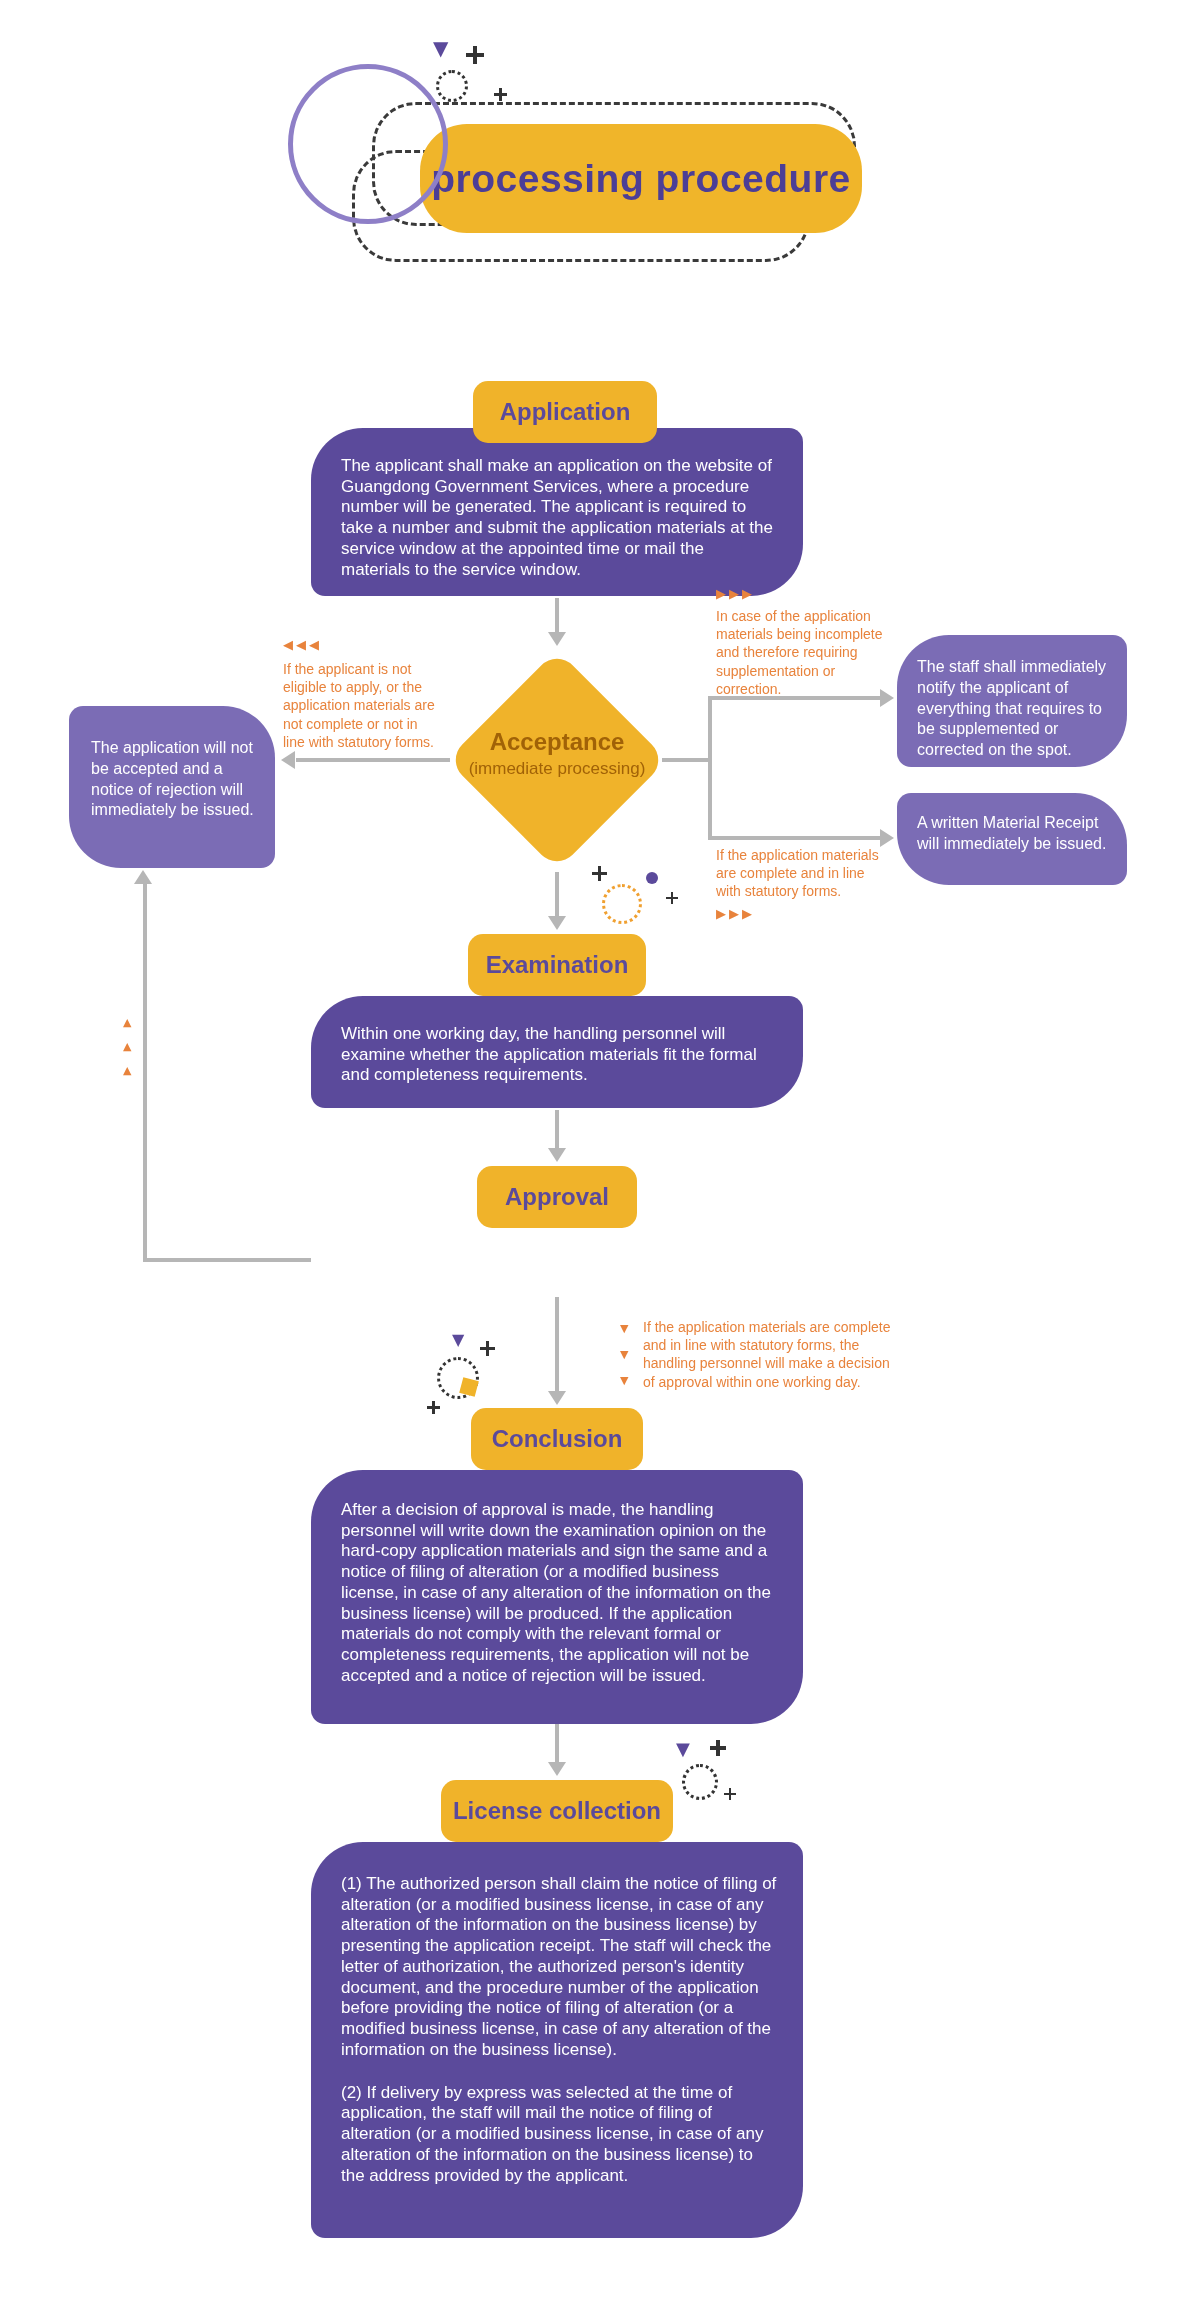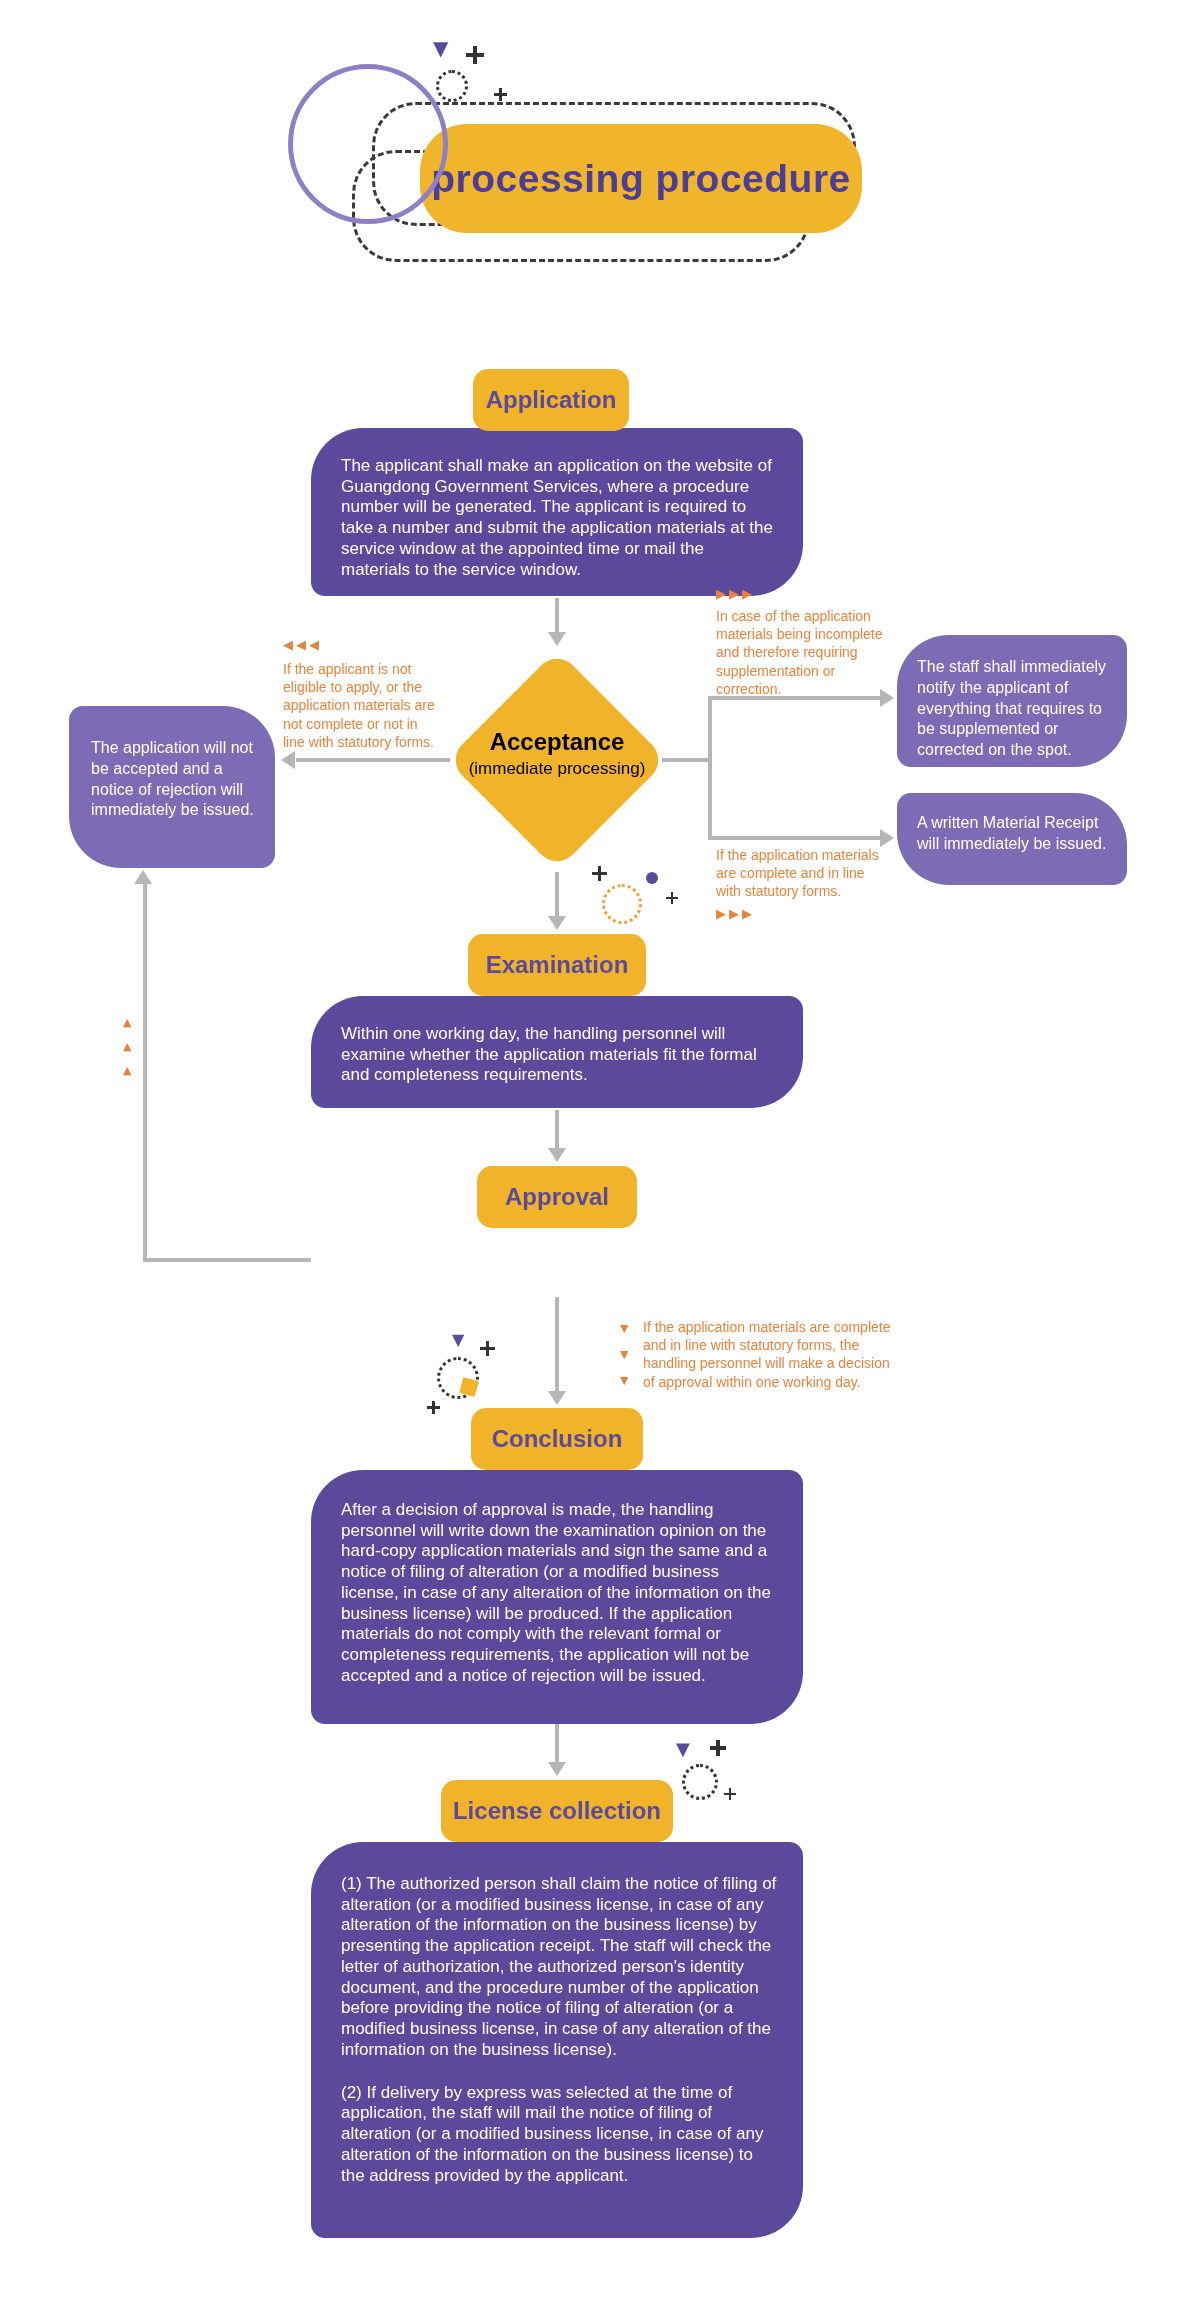--- a/index.html
+++ b/index.html
@@ -19,21 +19,21 @@
 
   
   .ybadge{position:absolute;background:#f0b32a;border-radius:15px;display:flex;align-items:center;
           justify-content:center;color:#5b4a9b;font-weight:bold;font-size:24px;z-index:4;}
   .pbox{position:absolute;background:#5b4a9b;color:#ffffff;border-radius:52px 14px 52px 14px;
         font-size:17px;line-height:1.22;z-index:3;box-sizing:border-box;}
   .sidebox{position:absolute;background:#7b6cb5;color:#ffffff;font-size:16px;line-height:1.3;
            z-index:3;box-sizing:border-box;}
   .diamond{position:absolute;left:479px;top:682px;width:156px;height:156px;background:#f0b32a;
            transform:rotate(45deg);border-radius:22px;z-index:2;}
-  .diamond-label{position:absolute;left:437px;top:728px;width:240px;text-align:center;z-index:3;color:#000000;}
+  .diamond-label{position:absolute;left:437px;top:728px;width:240px;text-align:center;z-index:3;color:#a16207;}
   .diamond-label .big{font-size:24px;font-weight:bold;}
   .diamond-label .small{font-size:17px;margin-top:3px;}
 
   
   .gline{position:absolute;background:#b6b6b6;z-index:1;}
   .ah{position:absolute;width:0;height:0;z-index:1;}
   .ah-down{border-left:9px solid transparent;border-right:9px solid transparent;border-top:14px solid #b6b6b6;}
   .ah-up{border-left:9px solid transparent;border-right:9px solid transparent;border-bottom:14px solid #b6b6b6;}
   .ah-left{border-top:9px solid transparent;border-bottom:9px solid transparent;border-right:14px solid #b6b6b6;}
   .ah-right{border-top:9px solid transparent;border-bottom:9px solid transparent;border-left:14px solid #b6b6b6;}
@@ -67,21 +67,21 @@
   <div class="dashrect" style="left:352px;top:150px;width:452px;height:106px;"></div>
   <div class="titlebar">
     <span>processing procedure</span>
   </div>
   <div class="ring"></div>
   <span class="ptri" style="left:433px;top:36px;font-size:20px;">▼</span>
   <span class="plus" style="left:466px;top:46px;width:18px;height:18px;"></span>
   <span class="dotc" style="left:436px;top:70px;width:26px;height:26px;"></span>
   <span class="plus" style="left:494px;top:88px;width:13px;height:13px;"></span>
 
-  <div class="ybadge" style="left:473px;top:369px;width:156px;height:62px;text-align:right;">
+  <div class="ybadge" style="left:473px;top:381px;width:184px;height:62px;text-align:right;">
     <span>Application</span>
   </div>
   <div class="pbox" style="left:311px;top:428px;width:492px;height:168px;padding:28px 26px 0 30px;">
     <span>The applicant shall make an application on the website of Guangdong Government Services, where a procedure number will be generated. The applicant is required to take a number and submit the application materials at the service window at the appointed time or mail the materials to the service window.</span>
   </div>
 
   <div class="gline" style="left:555px;top:598px;width:4px;height:34px;"></div>
   <div class="ah ah-down" style="left:548px;top:632px;"></div>
 
   <div class="diamond"></div>

